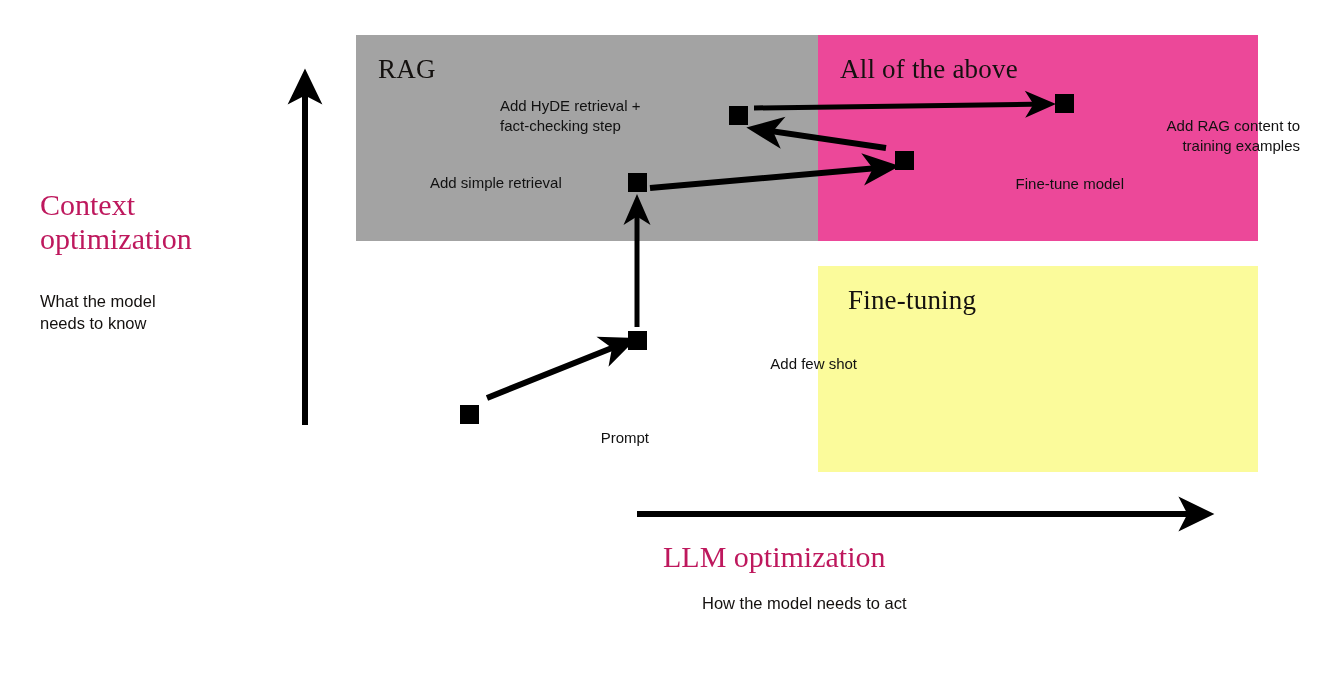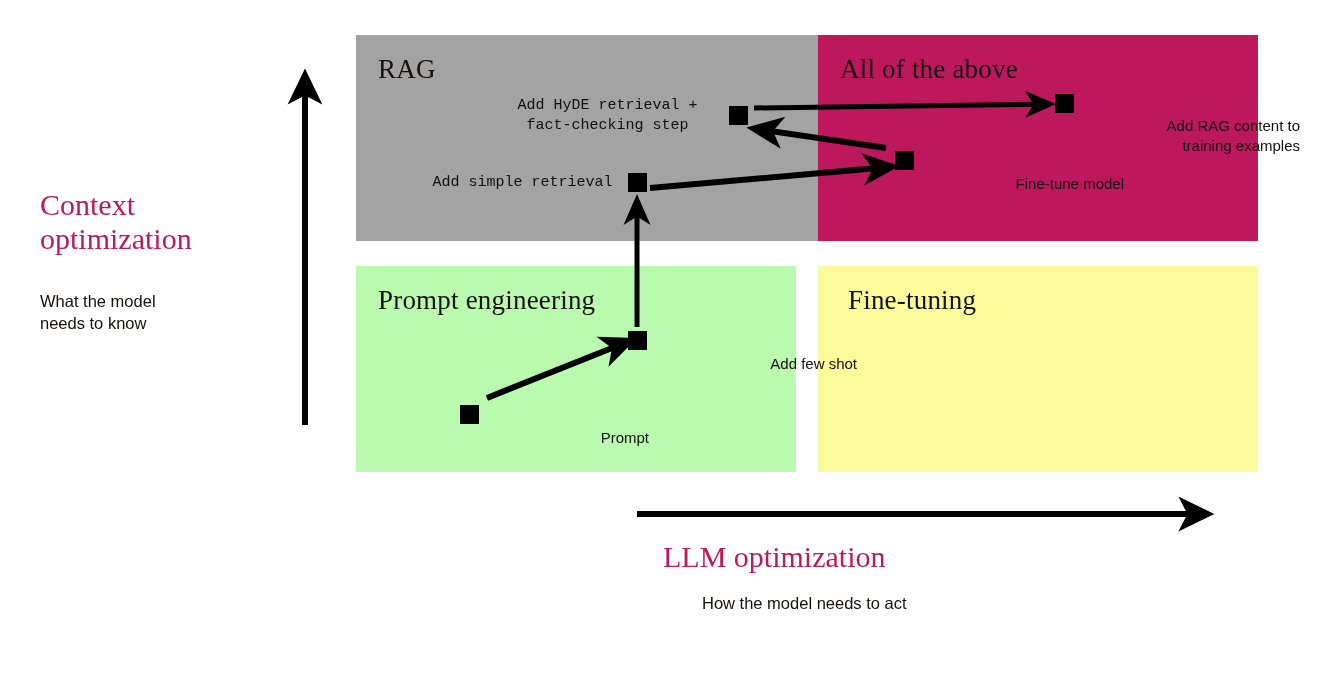--- a/index.html
+++ b/index.html
@@ -28,21 +28,21 @@
   .quad-title {
     position: absolute;
     font-family: "Liberation Serif", serif;
     font-size: 27px;
     font-weight: 400;
     color: #14110f;
     letter-spacing: 0.2px;
     white-space: nowrap;
   }
   #quad-rag       { left: 356px; top: 35px;  width: 512px; height: 206px; background: #a3a3a3; }
-  #quad-all       { left: 818px; top: 35px;  width: 440px; height: 206px; background: #be185d; }
+  #quad-all       { left: 818px; top: 35px;  width: 440px; height: 206px; background: #ec4899; }
   #quad-prompt    { left: 356px; top: 266px; width: 440px; height: 206px; background: #BAFAAE; }
   #quad-finetune  { left: 818px; top: 266px; width: 440px; height: 206px; background: #FBFB9B; }
 
   #quad-rag      .quad-title { left: 22px; top: 19px; }
   #quad-all      .quad-title { left: 22px; top: 19px; }
   #quad-prompt   .quad-title { left: 22px; top: 19px; }
   #quad-finetune .quad-title { left: 22px; top: 19px; margin-left: 8px; }
 
   
   .axis-title {
@@ -76,21 +76,21 @@
   .node-label {
     position: absolute;
     font-family: "Liberation Sans", sans-serif;
     font-size: 15px;
     font-weight: 400;
     color: #111111;
     line-height: 1.33;
     white-space: pre-line;
   }
   .label-right { text-align: right; margin-top: 22px; }
-  .label-left  { text-align: center; font-family: Liberation Mono, monospace; }
+  .label-left  { text-align: left; }
 
   
   #node-hyde         { left: 729px; top: 106px; }
   #node-simple       { left: 628px; top: 173px; }
   #node-fewshot      { left: 628px; top: 331px; }
   #node-prompt       { left: 460px; top: 405px; }
   #node-finetune     { left: 895px; top: 151px; }
   #node-ragcontent   { left: 1055px; top: 94px; }
 
   #label-hyde        { left: 500px; top: 96px;  width: 215px; }
@@ -115,23 +115,20 @@
 <div id="canvas">
 
   <div class="quad" id="quad-rag">
     <div class="quad-title">RAG</div>
   </div>
 
   <div class="quad" id="quad-all">
     <div class="quad-title">All of the above</div>
   </div>
 
-  <div class="quad" id="quad-prompt">
-    <div class="quad-title">Prompt engineering</div>
-  </div>
 
   <div class="quad" id="quad-finetune">
     <div class="quad-title">Fine-tuning</div>
   </div>
 
   <div class="axis-title" id="y-axis-title" style="white-space: pre-line;">Context
 optimization</div>
   <div class="axis-sub" id="y-axis-sub" style="white-space: pre-line;">What the model
 needs to know</div>
 

